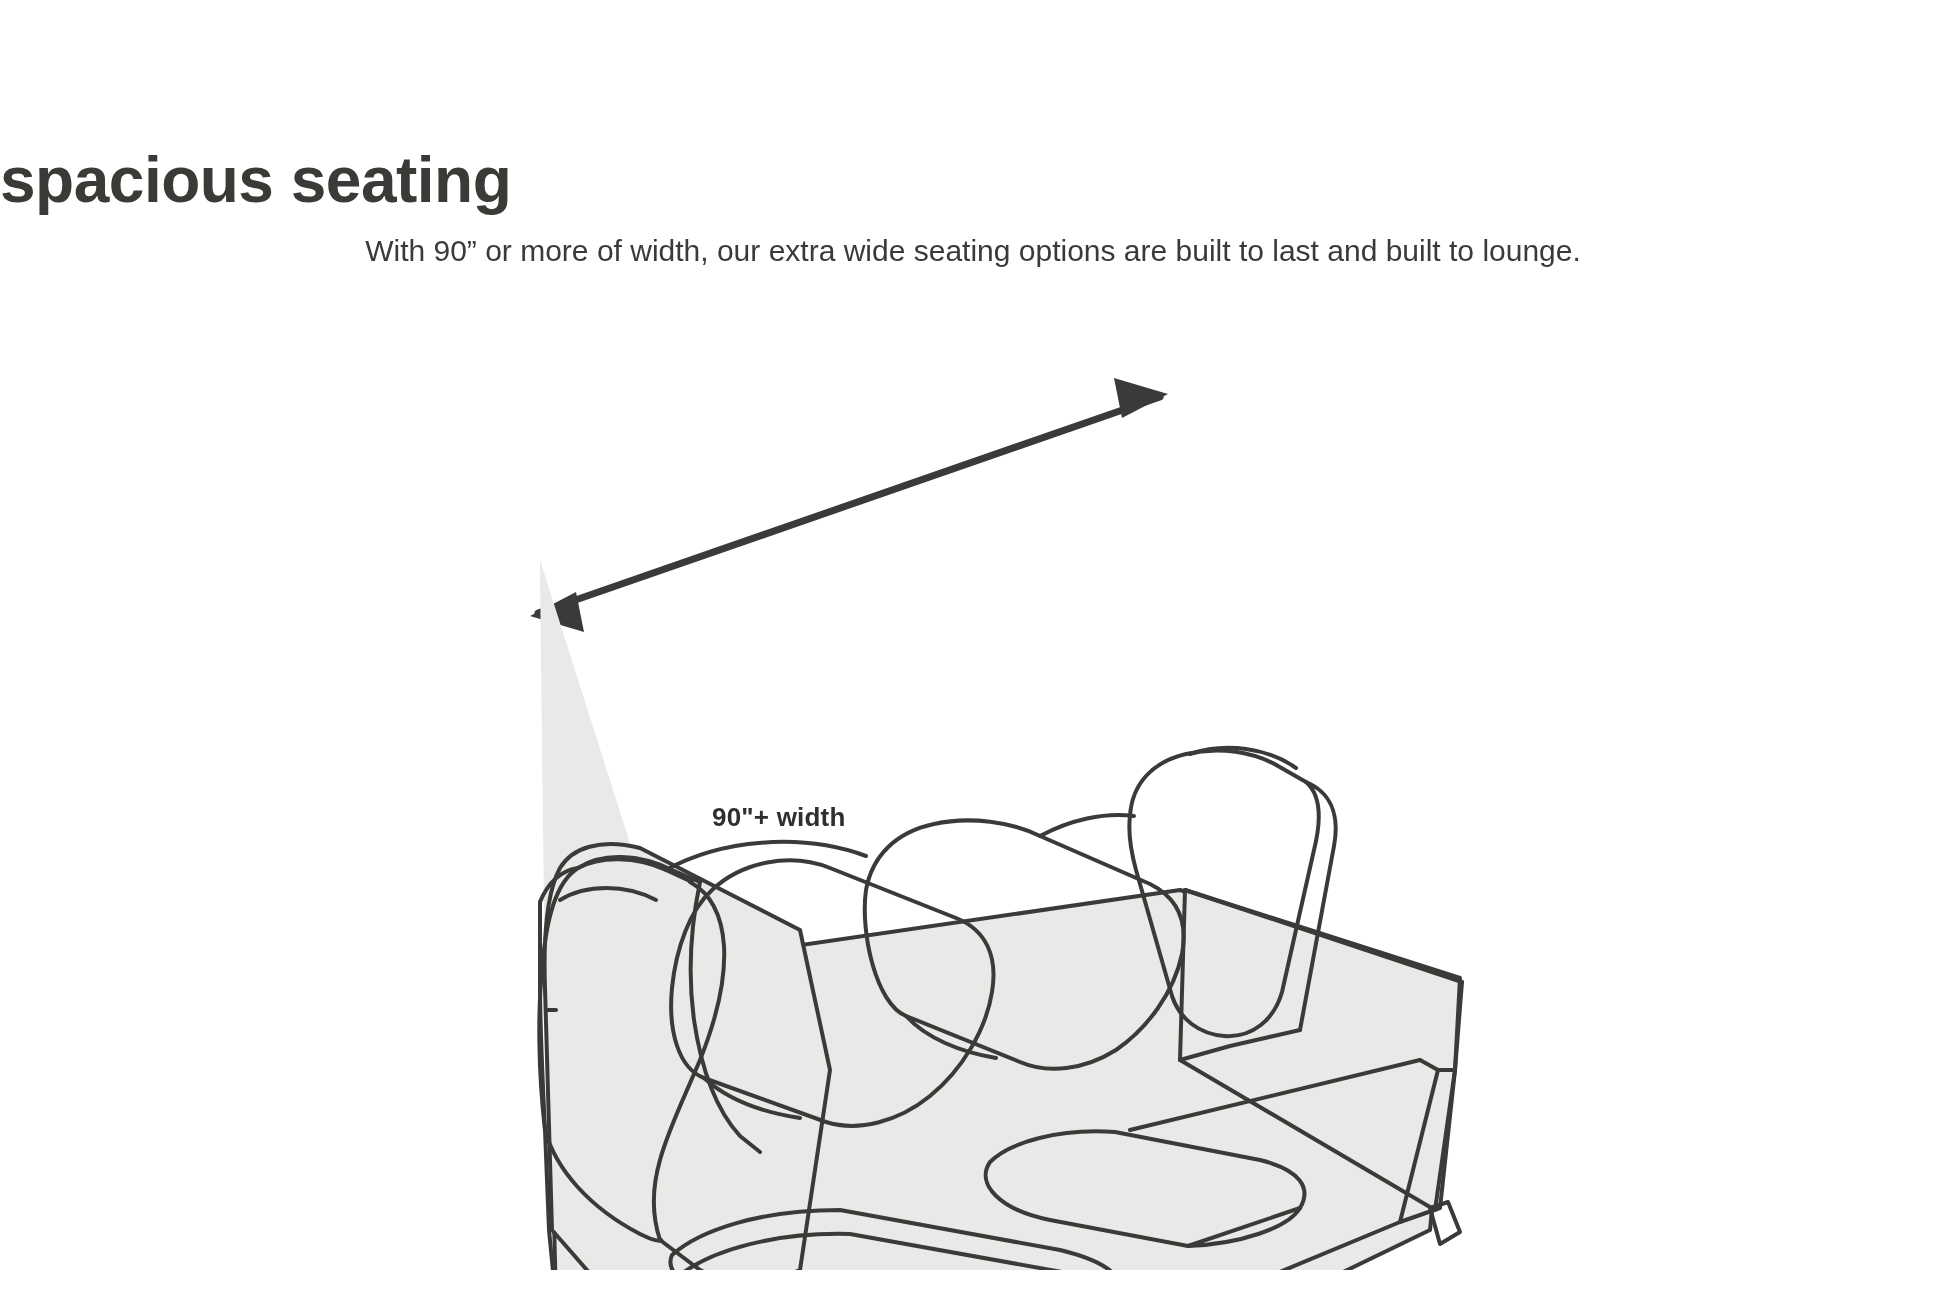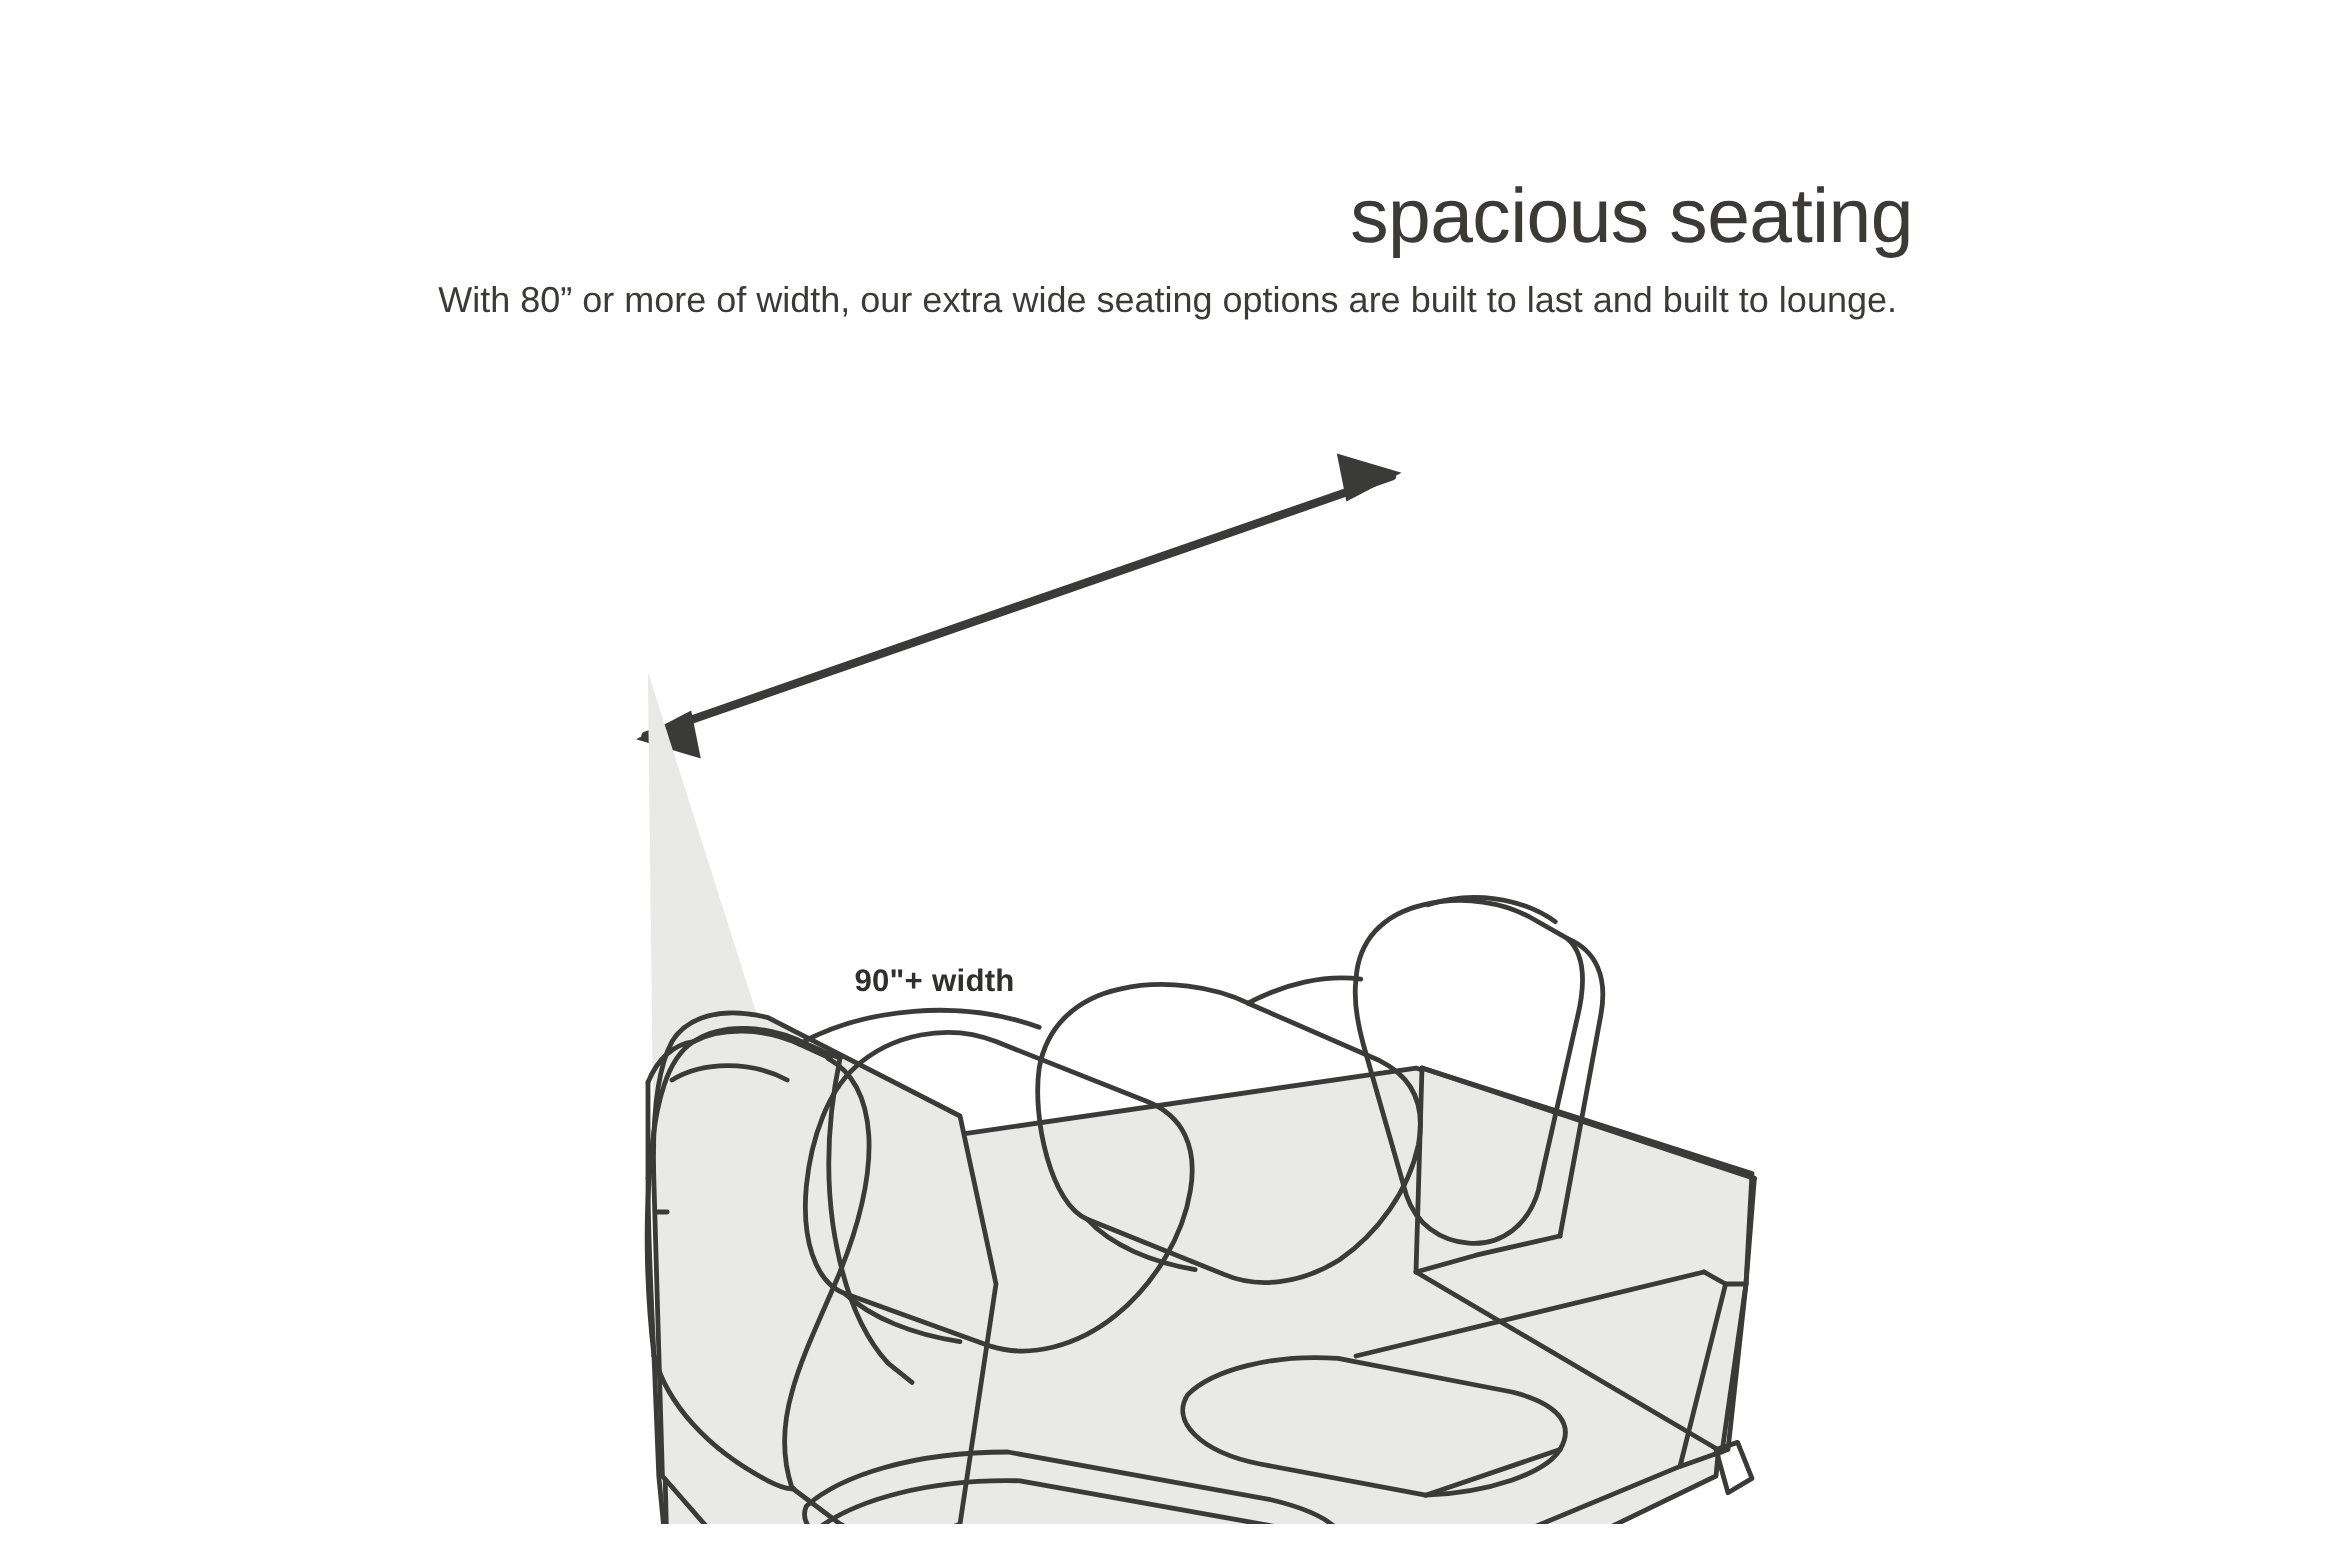--- a/index.html
+++ b/index.html
@@ -19,23 +19,23 @@
     position: relative;
     width: 1946px;
     height: 1298px;
     background: #ffffff;
   }
   .headline {
     position: absolute;
     top: 105px;
     left: 0;
     width: 1594px;
-    text-align: right;
+    text-align: left;
     font-size: 64px;
-    font-weight: normal;
+    font-weight: bold;
     letter-spacing: -0.5px;
     color: #3b3a37;
     line-height: 1.0;
   }
   .subhead {
     position: absolute;
     top: 228px;
     left: 0;
     width: 1946px;
     text-align: center;
@@ -66,21 +66,21 @@
   }
 </style>
 </head>
 <body>
 
 <div class="page">
 
   <h1 class="headline">spacious seating</h1>
 
   <div class="subhead">
-    <span class="line">With 80” or more of width, our extra wide seating options are built to last and built to lounge.</span>
+    <span class="line">With 90” or more of width, our extra wide seating options are built to last and built to lounge.</span>
   </div>
 
   <div class="illustration">
     <svg width="1946" height="900" viewBox="0 0 1946 900" xmlns="http://www.w3.org/2000/svg">
 
       <g fill="none" stroke="#3a3a38" stroke-width="4" stroke-linejoin="round" stroke-linecap="round">
 
         <g stroke-width="7">
           <line x1="538" y1="243" x2="1160" y2="27"></line>
           <polygon points="530,246 576,222 584,262" fill="#3a3a38" stroke="none"></polygon>

